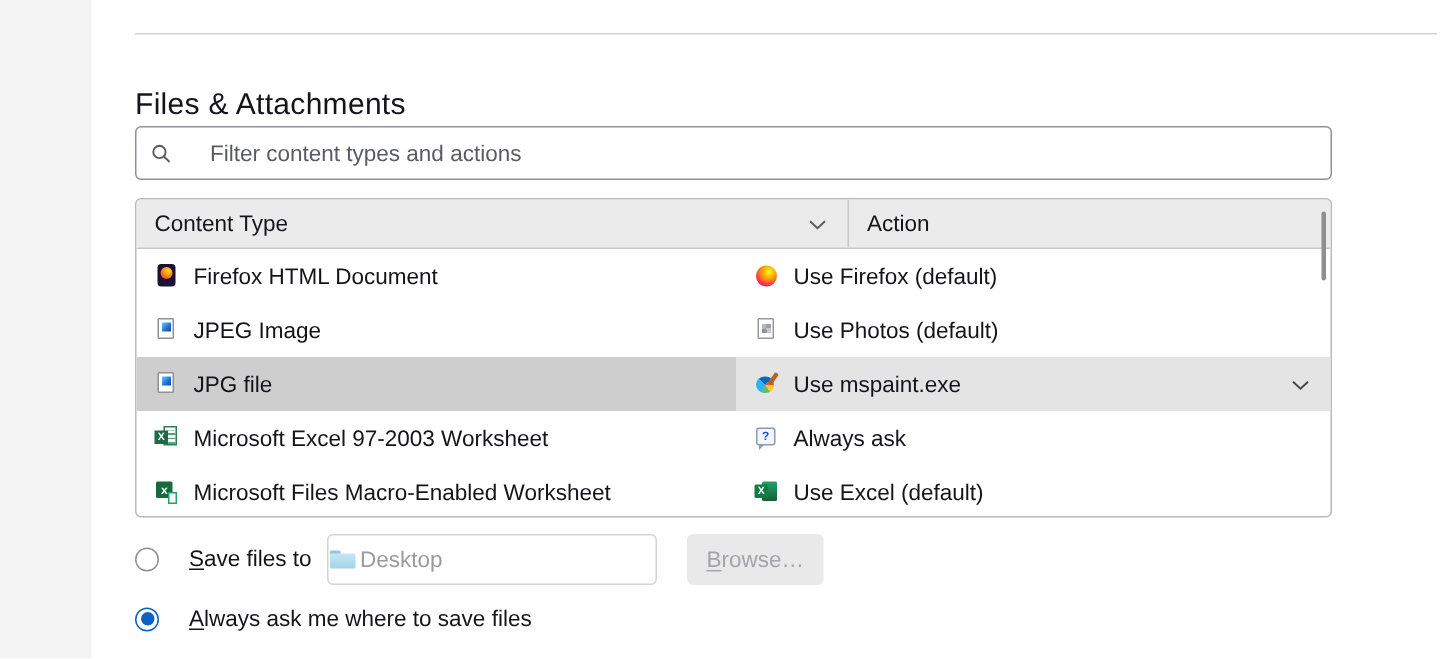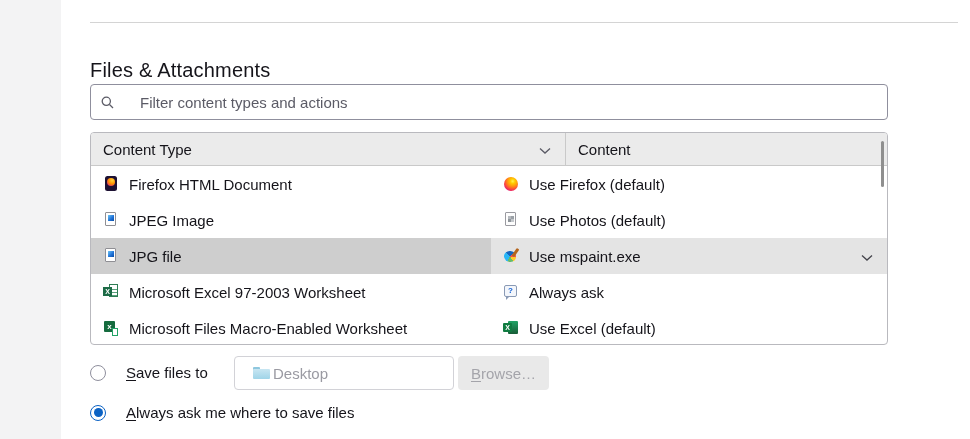--- a/index.html
+++ b/index.html
@@ -81,22 +81,22 @@
   .xl::after{content:'X';position:absolute;left:0;top:3px;width:9px;height:9px;background:#107c41;color:#fff;
     font:bold 7px/9px "Liberation Sans",sans-serif;text-align:center;border-radius:1px;}
 
   
   .radio-row{position:absolute;display:flex;align-items:center;gap:20px;}
   .radio{width:16px;height:16px;border-radius:50%;border:1px solid #8f8f9d;background:#fff;box-sizing:border-box;position:relative;flex:0 0 16px;}
   .radio.checked{border:1px solid #0b62c4;}
   .radio.checked::after{content:'';position:absolute;inset:2.5px;background:#0b62c4;border-radius:50%;}
   .uline{text-decoration:underline;text-underline-offset:2px;}
 
-  .save-input{position:absolute;left:234px;top:356px;width:220px;height:34px;border:1px solid #d2d2d7;border-radius:4px;
-    box-sizing:border-box;background:#fff;display:flex;align-items:center;padding:0 18px;gap:3px;}
+  .save-input{position:absolute;left:218px;top:356px;width:220px;height:34px;border:1px solid #d2d2d7;border-radius:4px;
+    box-sizing:border-box;background:#fff;display:flex;align-items:center;padding:0 1px;gap:3px;}
   .save-input .val{color:#9a9aa2;font-size:15px;}
   .folder{width:17px;height:12px;position:relative;flex:0 0 17px;}
   .folder::before{content:'';position:absolute;left:0;top:0;width:7px;height:3px;background:#8ec7de;border-radius:1px 1px 0 0;}
   .folder::after{content:'';position:absolute;left:0;top:2px;width:17px;height:10px;background:linear-gradient(180deg,#c8e6f2 0%,#9fd4e8 100%);border-radius:1px;}
 
   .browse-btn{position:absolute;left:458px;top:356px;width:91px;height:34px;border:none;border-radius:4px;
     background:#e9e9e9;color:#a4a4aa;font:15px "Liberation Sans","DejaVu Sans",sans-serif;display:flex;align-items:center;justify-content:center;box-sizing:border-box;}
 </style>
 </head>
 <body>
@@ -118,21 +118,21 @@
   <div class="thead">
     <div class="th type">
       <span>Content Type</span>
       <span class="sort">
         <svg width="12" height="7" viewBox="0 0 12 7">
             <polyline points="1,1 6,5.6 11,1" fill="none" stroke="#5b5b66" stroke-width="1.3"></polyline>
           </svg>
       </span>
     </div>
     <div class="th action">
-      <span>Content</span>
+      <span>Action</span>
     </div>
   </div>
 
   <div class="trow">
     <div class="cell type">
       <span class="ic ffdoc"></span>
       <span>Firefox HTML Document</span>
     </div>
     <div class="cell action">
       <span class="ic ffx"></span>

